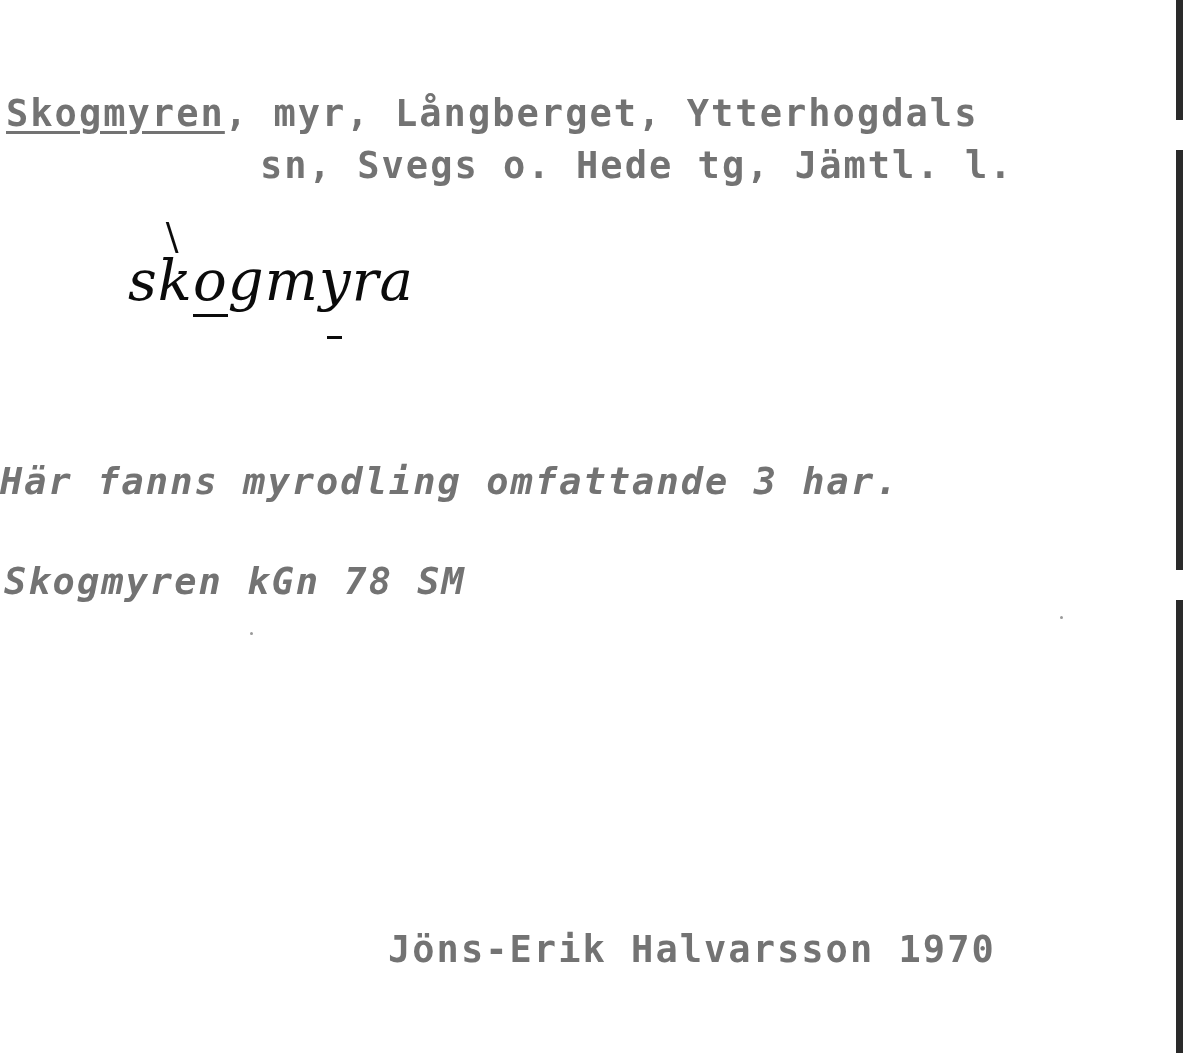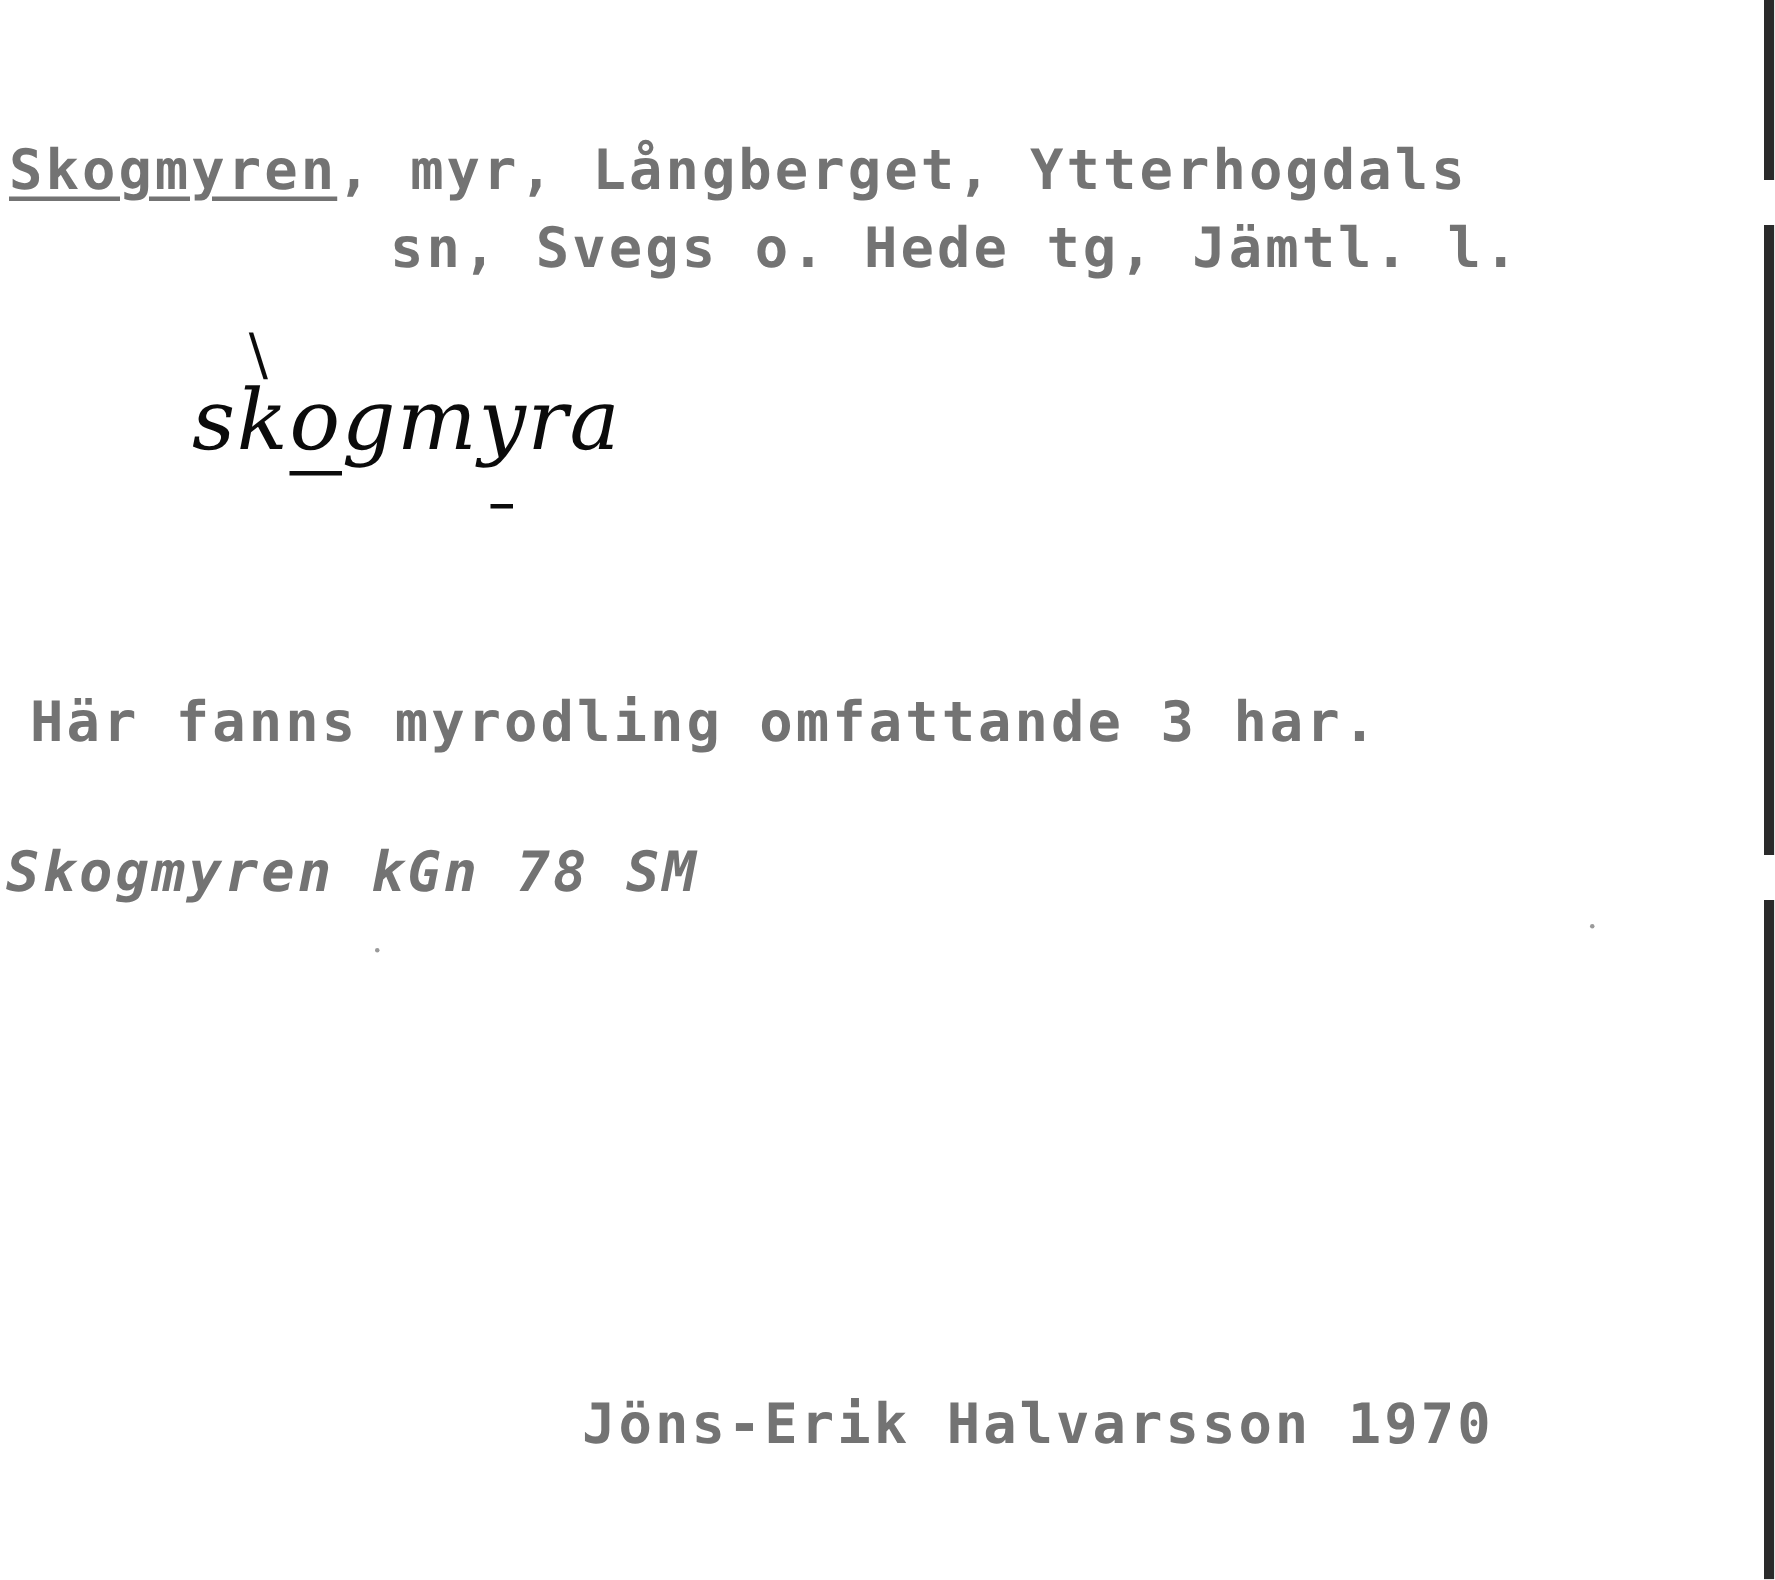--- a/index.html
+++ b/index.html
@@ -86,23 +86,24 @@
   .handwritten .underscored-low::after {
     content: "";
     position: absolute;
     left: 8px;
     right: 10px;
     bottom: -26px;
     border-bottom: 3px solid #0b0b0b;
   }
 
   .note-1 {
-    left: 20px;
+    left: 0;
     top: 460px;
     font-size: 37px;
+    font-style: italic;
   }
   .note-2 {
     left: 4px;
     top: 560px;
     font-size: 37px;
     font-style: italic;
   }
   .signature {
     left: 388px;
     top: 928px;

